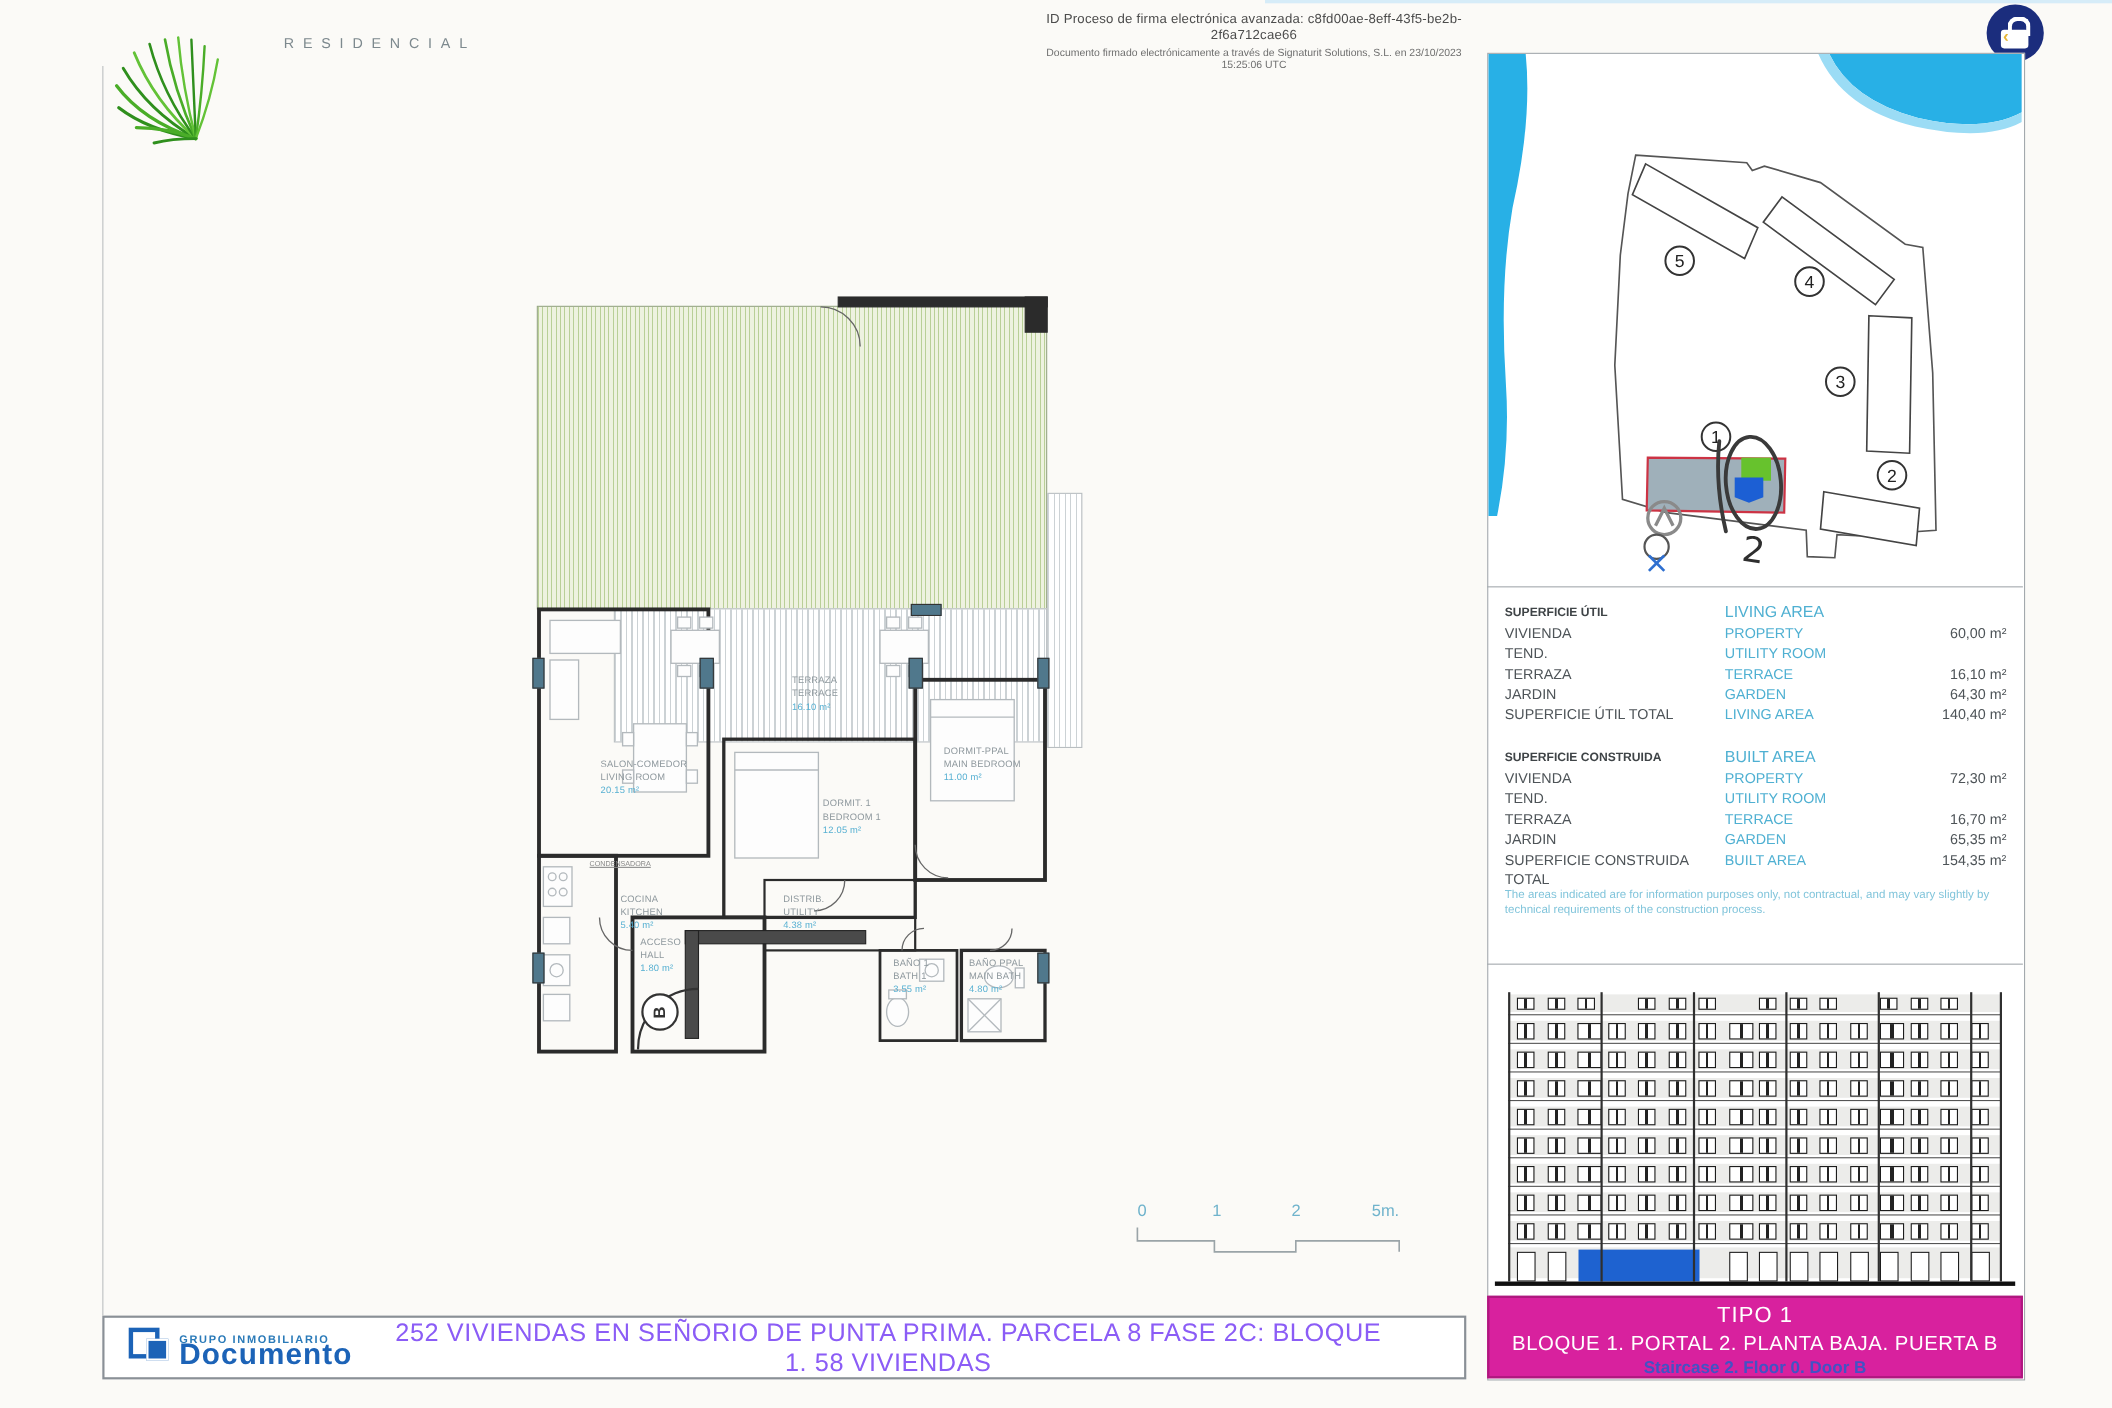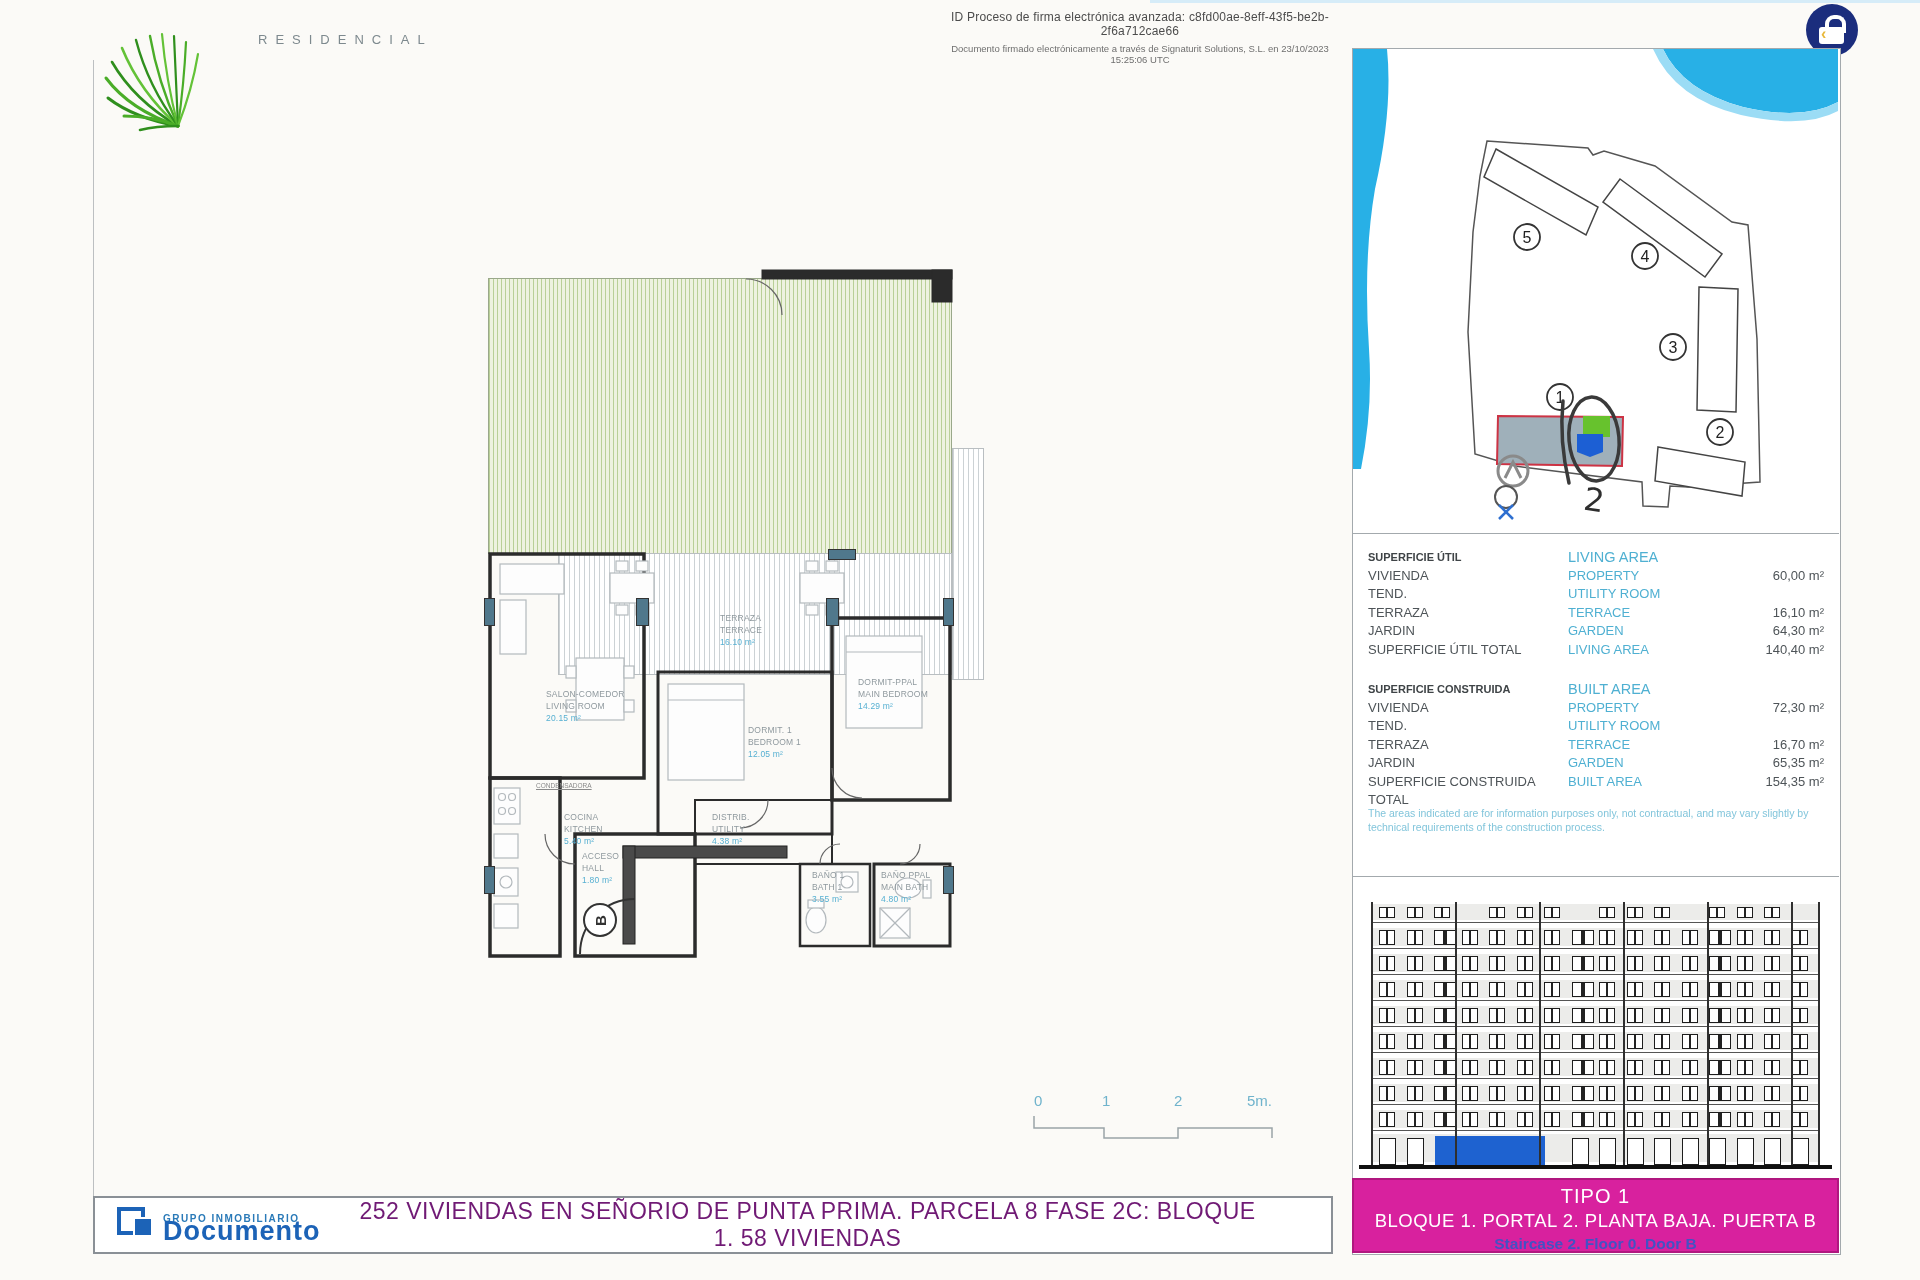--- a/index.html
+++ b/index.html
@@ -81,21 +81,21 @@
   
   .footer{position:absolute;left:93px;top:1196px;width:1240px;height:58px;border:2px solid #8a9096;
           background:#fff;box-sizing:border-box;display:flex;align-items:center}
   .gom{width:230px;display:flex;align-items:center;padding-left:22px}
   .gom-icon{position:relative;width:40px;height:40px}
   .gi-a{position:absolute;left:0;top:2px;width:20px;height:20px;border:4px solid #1c63b7}
   .gi-b{position:absolute;left:16px;top:12px;width:16px;height:16px;background:#1c63b7;border:2px solid #fff}
   .gom-text{margin-left:6px;line-height:12px}
   .gom-top{font-size:10px;letter-spacing:1.5px;color:#2a7ab8;font-weight:bold}
   .gom-name{font-size:27px;font-weight:bold;color:#1c63b7;letter-spacing:1px}
-  .foot-title{flex:1;text-align:center;font-size:23px;color:#701a75;letter-spacing:.5px;padding-right:63px}
+  .foot-title{flex:1;text-align:center;font-size:23px;color:#8b5cf6;letter-spacing:.5px;padding-right:63px}
 </style>
 </head>
 <body>
 
 <div class="topline"></div>
 <div class="sig">
   <div class="l1">ID Proceso de firma electrónica avanzada: c8fd00ae-8eff-43f5-be2b-2f6a712cae66</div>
   <div class="l2">Documento firmado electrónicamente a través de Signaturit Solutions, S.L. en 23/10/2023 15:25:06 UTC</div>
 </div>
 <div class="badge">
@@ -219,21 +219,21 @@
     <span class="area">20.15 m²</span>
   </div>
   <div class="rlabel" style="left:240px;top:344px">
     <span>TERRAZA</span>
     <span>TERRACE</span>
     <span class="area">16.10 m²</span>
   </div>
   <div class="rlabel" style="left:378px;top:408px">
     <span>DORMIT-PPAL</span>
     <span>MAIN BEDROOM</span>
-    <span class="area">14.29 m²</span>
+    <span class="area">11.00 m²</span>
   </div>
   <div class="rlabel" style="left:268px;top:456px">
     <span>DORMIT. 1</span>
     <span>BEDROOM 1</span>
     <span class="area">12.05 m²</span>
   </div>
   <div class="rlabel" style="left:84px;top:543px">
     <span>COCINA</span>
     <span>KITCHEN</span>
     <span class="area">5.40 m²</span>

